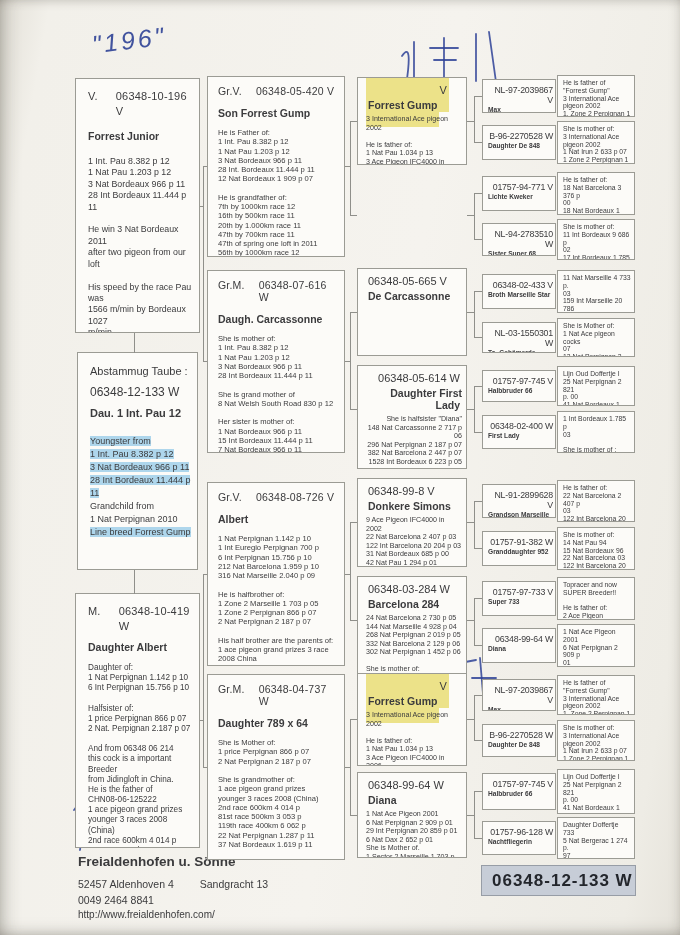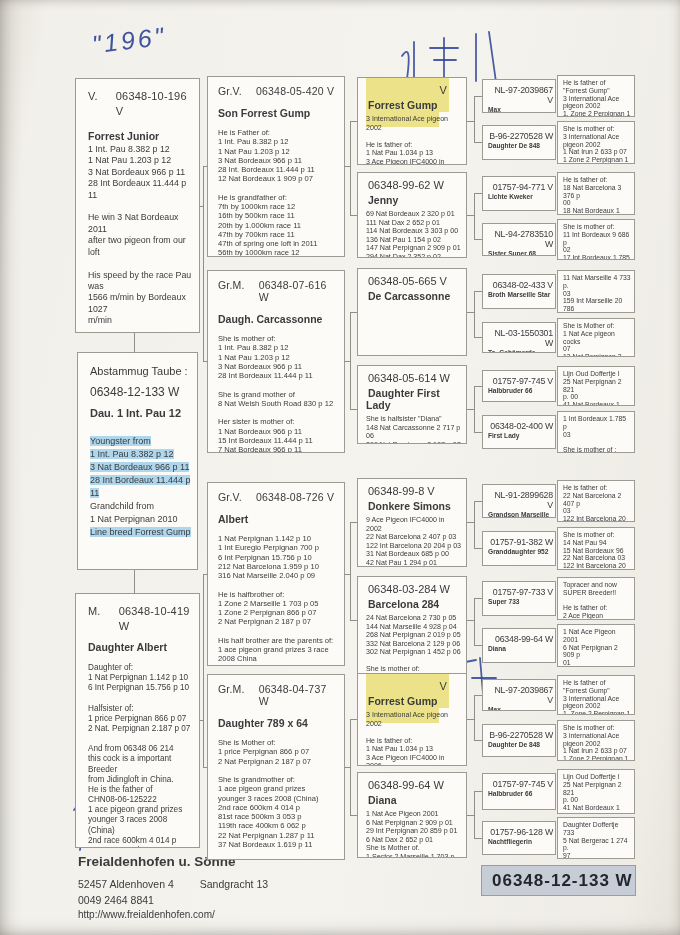--- a/index.html
+++ b/index.html
@@ -16,21 +16,21 @@
   }
   .pbox {
     position: absolute; background: #fcfbf8; border: 1px solid #9b9b94;
     color: #3b3b3d; overflow: hidden;
   }
   .line { position: absolute; background: #8f8f8a; }
   
   .gen1 { padding: 10px 6px 6px 12px; font-size: 9px; line-height: 1.32; }
   .box-head { display: flex; gap: 18px; font-size: 11px; margin-bottom: 12px; letter-spacing: .2px; }
   .gen2 .box-head { gap: 14px; margin-bottom: 10px; font-size: 10.5px; }
-  .pname { font-weight: bold; font-size: 10.5px; margin-bottom: 0; }
+  .pname { font-weight: bold; font-size: 10.5px; margin-bottom: 12px; }
   .pbody { white-space: pre-line; }
   .gen1 .pbody { font-size: 8.8px; line-height: 1.3; }
   
   .subj { padding: 12px 6px 6px 12px; }
   .subj-title { font-size: 11px; margin-bottom: 8px; }
   .subj-ring { font-size: 12px; margin-bottom: 8px; }
   .subj-sub { font-size: 11px; font-weight: bold; margin-bottom: 16px; }
   .subline { font-size: 9px; line-height: 1.45; }
   .hl-blue { background: #aed6ec; }
   .hl-yellow { background: #ece289; }
@@ -357,35 +357,25 @@
     <div class="pbox gen3" style="position: absolute; left: 357px; top: 77px; width: 110px; height: 88px;">
     <div class="g3ring"><span class="hl-yellow">06348-00-789 V</span></div>
     <div class="g3name"><span class="hl-yellow">Forrest Gump</span></div>
     <div class="pbody">3 International Ace pigeon 2002
 
 He is father of:
 1 Nat Pau 1.034 p 13
 3 Ace Pigeon IFC4000 in 2006
 7 Nat ace pigeon cocks 2009</div>
   </div>
-    <div class="pbox gen3" style="position: absolute; left: 357px; top: 172px; width: 110px; height: 86px;">
-    <div class="g3ring"><span>06348-99-62 W</span></div>
-    <div class="g3name"><span>Jenny</span></div>
-    <div class="pbody">69 Nat Bordeaux 2 320 p 01
-111 Nat Dax 2 652 p 01
-114 Nat Bordeaux 3 303 p 00
-136 Nat Pau 1 154 p 02
-147 Nat Perpignan 2 909 p 01
-294 Nat Dax 2 352 p 02</div>
-  </div>
     <div class="pbox gen3" style="position: absolute; left: 357px; top: 268px; width: 110px; height: 88px;">
     <div class="g3ring"><span>06348-05-665 V</span></div>
     <div class="g3name"><span>De Carcassonne</span></div>
   </div>
-    <div class="pbox gen3" style="position: absolute; left: 357px; top: 365px; width: 110px; height: 79px;">
+    <div class="pbox gen3" style="position: absolute; left: 357px; top: 365px; width: 110px; height: 104px; text-align: right;">
     <div class="g3ring"><span>06348-05-614 W</span></div>
     <div class="g3name"><span>Daughter First Lady</span></div>
     <div class="pbody">She is halfsister "Diana"
 148 Nat Carcassonne 2 717 p 06
 296 Nat Perpignan 2 187 p 07
 382 Nat Barcelona 2 447 p 07
 1528 Int Bordeaux 6 223 p 05
 
 She is Daughter of:</div>
   </div>

